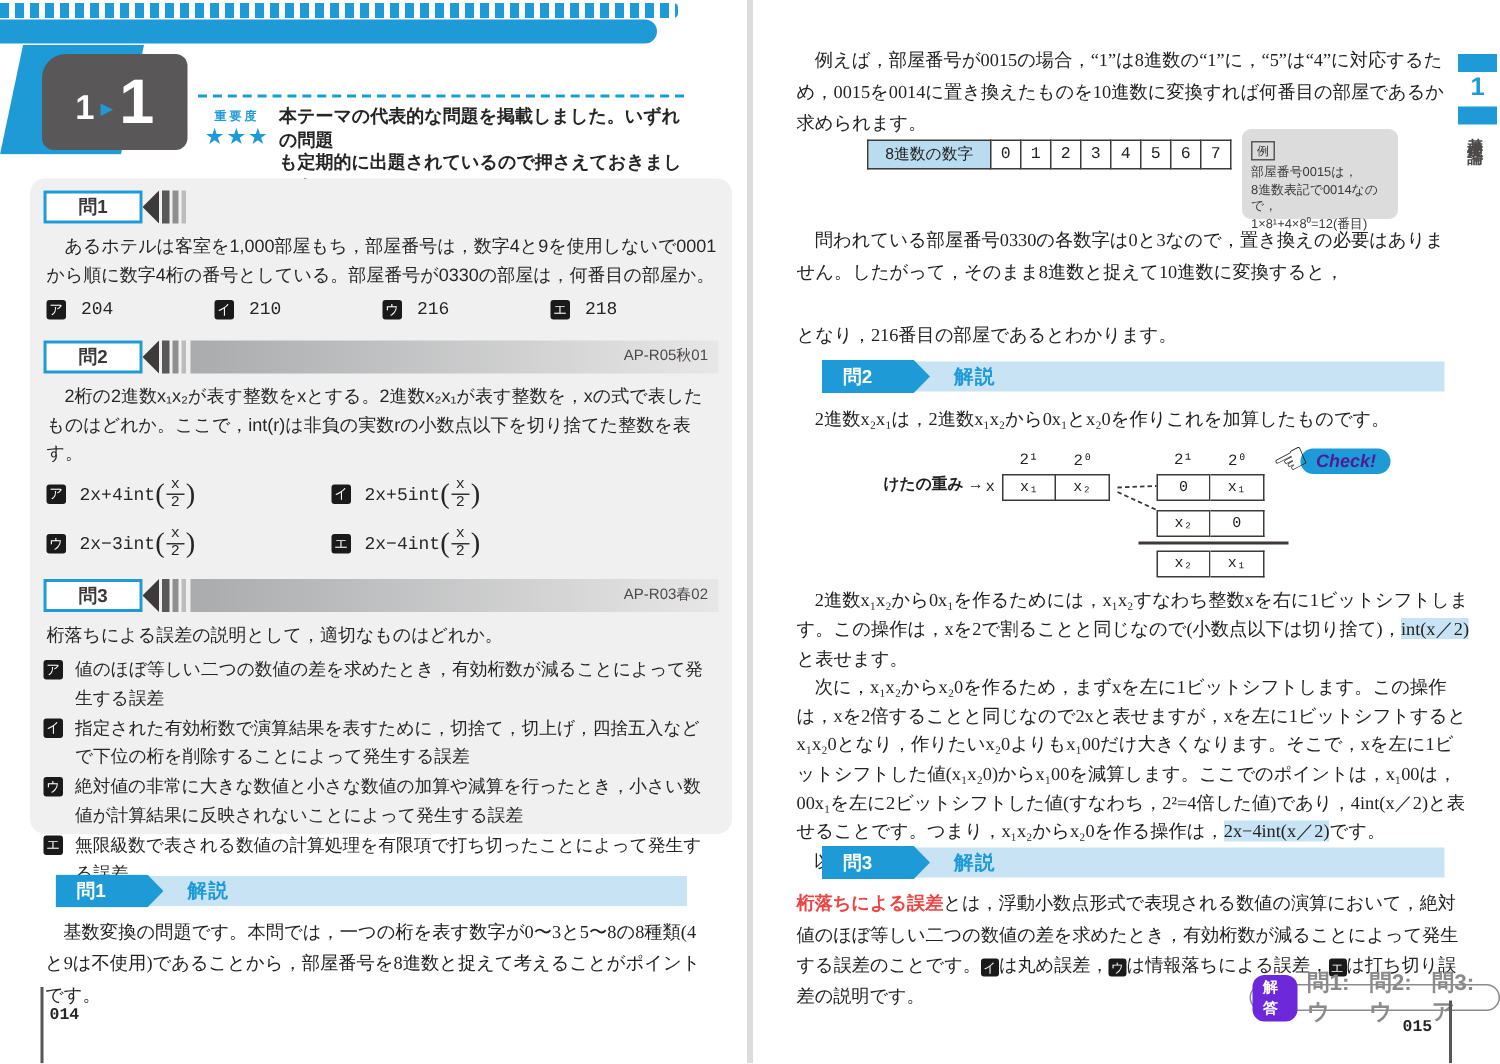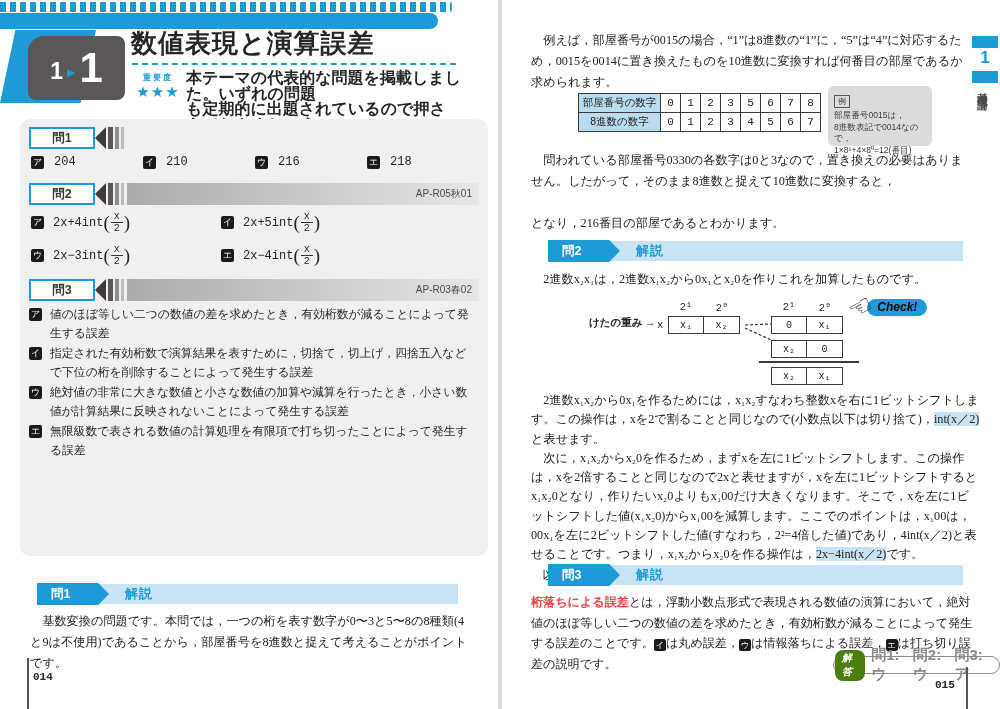--- a/index.html
+++ b/index.html
@@ -19,21 +19,21 @@
   .num-box { position:absolute; left:28px; top:36px; width:97px; height:64px; background:#595757;
     border-radius:16px 8px 8px 8px; display:flex; align-items:center; justify-content:center; gap:4px; color:#fff; }
   .num-box .chap { font-size:23px; font-weight:bold; margin-top:6px; }
   .num-box .tri { color:#1e9bd6; font-size:11px; margin-top:8px; }
   .num-box .sect { font-size:42px; font-weight:bold; }
   .title { position:absolute; left:131px; top:26px; font-size:26px; font-weight:bold; color:#262626; letter-spacing:1px; }
   .dash-line { position:absolute; left:132px; top:63px; width:324px; border-top:2px dashed #1e9bd6; }
   .importance { position:absolute; left:134px; top:72px; width:48px; text-align:center; }
   .imp-label { font-size:8px; color:#1e9bd6; font-weight:bold; letter-spacing:2px; }
   .imp-stars { font-size:15px; color:#1e9bd6; line-height:17px; letter-spacing:1px; }
-  .desc { position:absolute; left:186px; top:70px; width:276px; font-size:16px; font-weight:bold; line-height:15.5px; color:#262626; }
+  .desc { position:absolute; left:186px; top:70px; width:276px; font-size:12px; font-weight:bold; line-height:15.5px; color:#262626; }
 
   
   .problems { position:absolute; left:20px; top:119px; width:468px; height:437px; background:#f0f0f1; border-radius:10px; padding:8px 9px; }
   .ph { display:flex; align-items:center; height:22px; }
   .ph-label { width:66px; height:22px; background:#fff; border:2.5px solid #1e9bd6; display:flex; align-items:center; justify-content:center;
     font-size:12.5px; font-weight:bold; color:#3a3a3a; }
   .ph-arrow { width:11px; height:22px; background:#3e3a39; clip-path:polygon(0 50%,100% 0,100% 100%); }
   .ph-s { height:22px; margin-left:2px; }
   .s1 { width:5px; background:#595757; } .s2 { width:4px; background:#8f8f90; } .s3 { width:3px; background:#bcbcbd; }
   .ph-bar { flex:1; height:22px; margin-left:3px; background:linear-gradient(90deg,#aaabac,#e7e7e8); }
@@ -94,69 +94,69 @@
   .dg-h { position:absolute; width:36px; text-align:center; top:11px; font-family:"Liberation Mono",monospace; }
   .dg-x { position:absolute; left:126px; top:29px; font-family:"Liberation Mono",monospace; }
   .dg-box { position:absolute; display:flex; }
   .dg-cell { width:36px; height:18px; border:1.5px solid #3e3a39; background:#fff; display:flex; align-items:center; justify-content:center;
     font-family:"Liberation Mono",monospace; font-size:10px; }
   .dg-cell + .dg-cell { border-left:none; }
   .dg-sum { position:absolute; left:228px; top:71px; width:100px; height:2px; background:#3e3a39; }
   .dg-arrows { position:absolute; left:212px; top:26px; }
   .check-badge { position:absolute; left:318px; top:2px; display:flex; align-items:center; }
   .hand-icon { display:inline-block; font-size:26px; color:#1a1a1a; transform:scaleX(-1) rotate(28deg); margin-right:-5px; }
-  .check-pill { background:#1e9bd6; color:#000000; font-weight:bold; font-style:italic; font-size:12px; padding:1px 10px 2px; border-radius:10px; }
+  .check-pill { background:#1e9bd6; color:#4c1d95; font-weight:bold; font-style:italic; font-size:12px; padding:1px 10px 2px; border-radius:10px; }
 
   .body2 { position:absolute; left:28px; top:391px; width:449px; font-size:12.2px; line-height:19.3px; color:#222; }
   .body2 p { margin:0; }
   .nowrap { white-space:nowrap; font-size:11.6px; }
   .hl { background:#c8e3f4; }
   .blue-bold { color:#ef4444; font-weight:bold; font-family:"Liberation Sans",sans-serif; }
   .expl3-text { position:absolute; left:28px; top:592px; width:449px; font-size:12.1px; line-height:20.5px; color:#222; }
   .ikey { display:inline-flex; width:12px; height:12px; background:#1a1a1a; color:#fff; font-size:8.5px; align-items:center;
     justify-content:center; border-radius:2px; vertical-align:-1px; }
   .answers { position:absolute; left:330px; top:656px; height:18px; display:inline-flex; align-items:center; gap:6px;
     border:1.2px solid #8b8b8b; border-radius:10px; padding:0 9px 0 1px; }
-  .ans-label { background:#4d7c0f; color:#fff; font-size:10px; font-weight:bold; padding:1.5px 7px; border-radius:8px;font-style:italic; }
+  .ans-label { background:#6d28d9; color:#fff; font-size:10px; font-weight:bold; padding:1.5px 7px; border-radius:8px; }
   .ans-item { color:#8b8b8b; font-size:15px; font-weight:bold; }
 </style>
 </head>
 <body>
 
 <div class="spread">
 
   <div class="page page-left">
     <div class="top-stripes"></div>
     <div class="top-bar"></div>
     <div class="blue-wedge"></div>
     <div class="num-box">
       <span class="chap">1</span>
       <span class="tri">▶</span>
       <span class="sect">1</span>
     </div>
-    <div class="title">数値表現と演算誤差</div>
     <div class="dash-line"></div>
     <div class="importance">
       <div class="imp-label">重要度</div>
       <div class="imp-stars">★★★</div>
     </div>
     <div class="desc">
       <div>本テーマの代表的な問題を掲載しました。いずれの問題</div>
       <div>も定期的に出題されているので押さえておきましょう。</div>
     </div>
 
     <div class="problems">
 
       <div class="ph">
         <div class="ph-label">問1</div>
         <div class="ph-arrow"></div>
         <div class="ph-s s1"></div>
         <div class="ph-s s2"></div>
         <div class="ph-s s3"></div>
       </div>
+      <div class="ptext">　あるホテルは客室を1,000部屋もち，部屋番号は，数字4と9を使用しないで0001から順に数字4桁の番号としている。部屋番号が0330の部屋は，何番目の部屋か。</div>
       <div class="opt-row">
         <div class="opt">
           <span class="okey">ア</span>
           <span class="otext">204</span>
         </div>
         <div class="opt">
           <span class="okey">イ</span>
           <span class="otext">210</span>
         </div>
         <div class="opt">
@@ -172,20 +172,21 @@
       <div class="ph">
         <div class="ph-label">問2</div>
         <div class="ph-arrow"></div>
         <div class="ph-s s1"></div>
         <div class="ph-s s2"></div>
         <div class="ph-s s3"></div>
         <div class="ph-bar">
           <span class="ph-code">AP-R05秋01</span>
         </div>
       </div>
+      <div class="ptext">　2桁の2進数x₁x₂が表す整数をxとする。2進数x₂x₁が表す整数を，xの式で表したものはどれか。ここで，int(r)は非負の実数rの小数点以下を切り捨てた整数を表す。</div>
       <div class="opt-grid">
         <div class="formula">
           <span class="okey">ア</span>
           <span class="fbody">
             <span>2x+4int</span>
             <span class="paren">(</span>
             <span class="frac">
               <span class="num">x</span>
               <span class="den">2</span>
             </span>
@@ -233,20 +234,21 @@
       <div class="ph">
         <div class="ph-label">問3</div>
         <div class="ph-arrow"></div>
         <div class="ph-s s1"></div>
         <div class="ph-s s2"></div>
         <div class="ph-s s3"></div>
         <div class="ph-bar">
           <span class="ph-code">AP-R03春02</span>
         </div>
       </div>
+      <div class="ptext">桁落ちによる誤差の説明として，適切なものはどれか。</div>
       <div class="opt-list">
         <div class="optl">
           <span class="okey">ア</span>
           <span class="oltext">値のほぼ等しい二つの数値の差を求めたとき，有効桁数が減ることによって発生する誤差</span>
         </div>
         <div class="optl">
           <span class="okey">イ</span>
           <span class="oltext">指定された有効桁数で演算結果を表すために，切捨て，切上げ，四捨五入などで下位の桁を削除することによって発生する誤差</span>
         </div>
         <div class="optl">
@@ -272,31 +274,20 @@
   </div>
 
   <div class="gutter"></div>
 
   <div class="page page-right">
 
     <div class="rp-par serif" style="left:28px; top:30px; width:432px;">　例えば，部屋番号が0015の場合，“1”は8進数の“1”に，“5”は“4”に対応するため，0015を0014に置き換えたものを10進数に変換すれば何番目の部屋であるか求められます。</div>
 
     <table class="conv-table">
       <tbody>
-          <tr>
-        <td class="rowhead">部屋番号の数字</td>
-        <td class="cell">0</td>
-        <td class="cell">1</td>
-        <td class="cell">2</td>
-        <td class="cell">3</td>
-        <td class="cell">5</td>
-        <td class="cell">6</td>
-        <td class="cell">7</td>
-        <td class="cell">8</td>
-      </tr>
       <tr>
         <td class="rowhead">8進数の数字</td>
         <td class="cell">0</td>
         <td class="cell">1</td>
         <td class="cell">2</td>
         <td class="cell">3</td>
         <td class="cell">4</td>
         <td class="cell">5</td>
         <td class="cell">6</td>
         <td class="cell">7</td>

